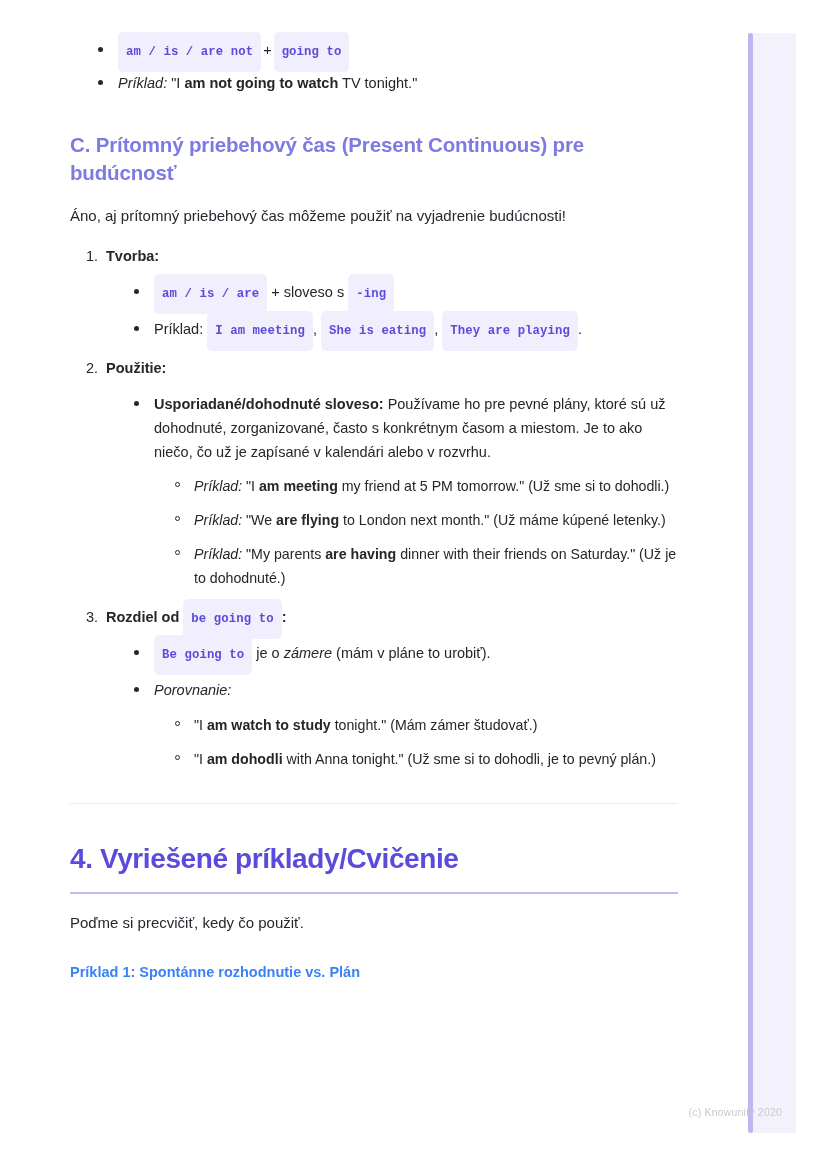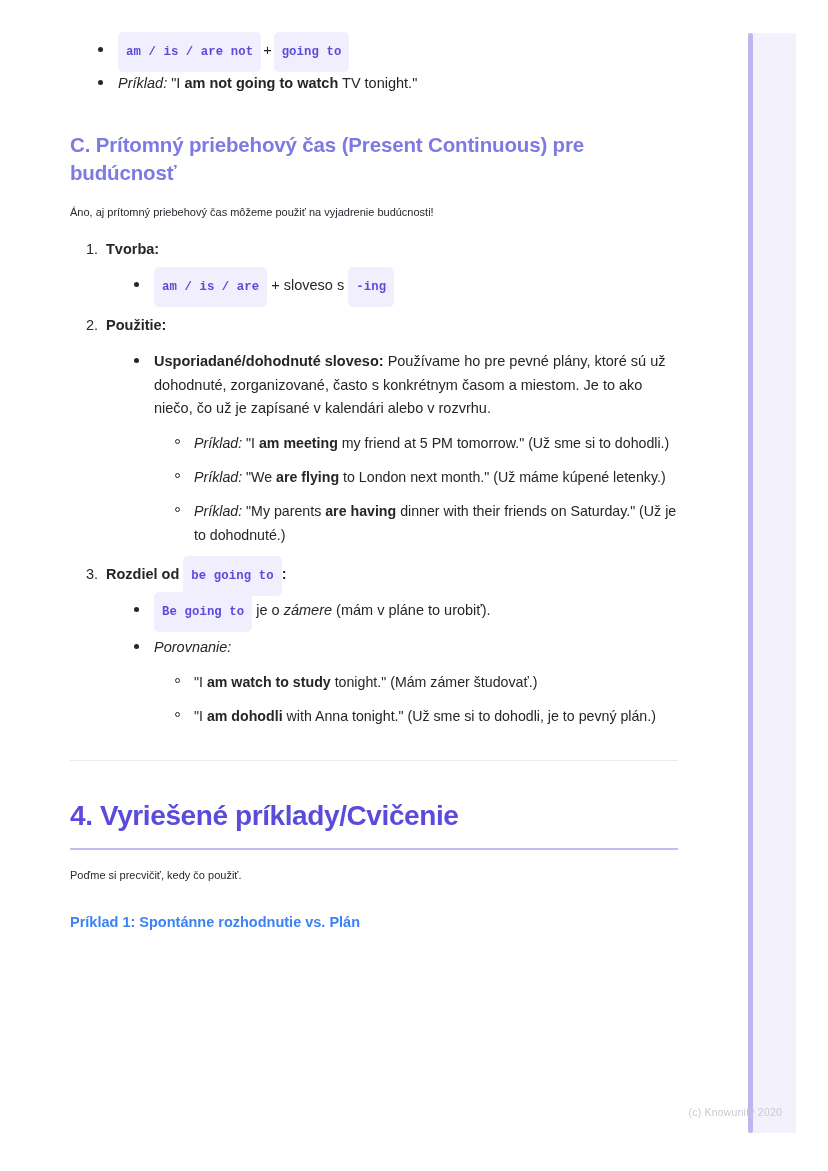--- a/index.html
+++ b/index.html
@@ -66,21 +66,21 @@
     bottom: 53px;
     font-size: 10.5px;
     color: #c9c9cf;
     letter-spacing: .2px;
     white-space: nowrap;
     z-index: 5;
   }
 
   
   p.para {
-    font-size: 11px;
+    font-size: 15px;
     line-height: 1.62;
     margin: 17px 0 0 0;
     color: #272830;
   }
 
   h2.section-heading {
     font-size: 20.5px;
     line-height: 1.37;
     font-weight: 700;
     color: #7e79e3;
@@ -219,20 +219,26 @@
 
         <li>
           <span class="lbl-b">Tvorba:</span>
 
           <ul class="disc">
             <li>
               <code class="chip strong">am / is / are</code>
               <span>+ sloveso s</span>
               <code class="chip strong">-ing</code>
             </li>
+            <li>
+              <span>Príklad:</span>
+              <code class="chip strong">I am meeting</code><span>,</span>
+              <code class="chip strong">She is eating</code><span>,</span>
+              <code class="chip strong">They are playing</code><span>.</span>
+            </li>
           </ul>
         </li>
 
         <li>
           <span class="lbl-b">Použitie:</span>
 
           <ul class="disc">
             <li>
               <span class="lbl-b">Usporiadané/dohodnuté sloveso:</span><span> Používame ho pre pevné plány, ktoré sú už dohodnuté, zorganizované, často s konkrétnym časom a miestom. Je to ako niečo, čo už je zapísané v kalendári alebo v rozvrhu.</span>
 

